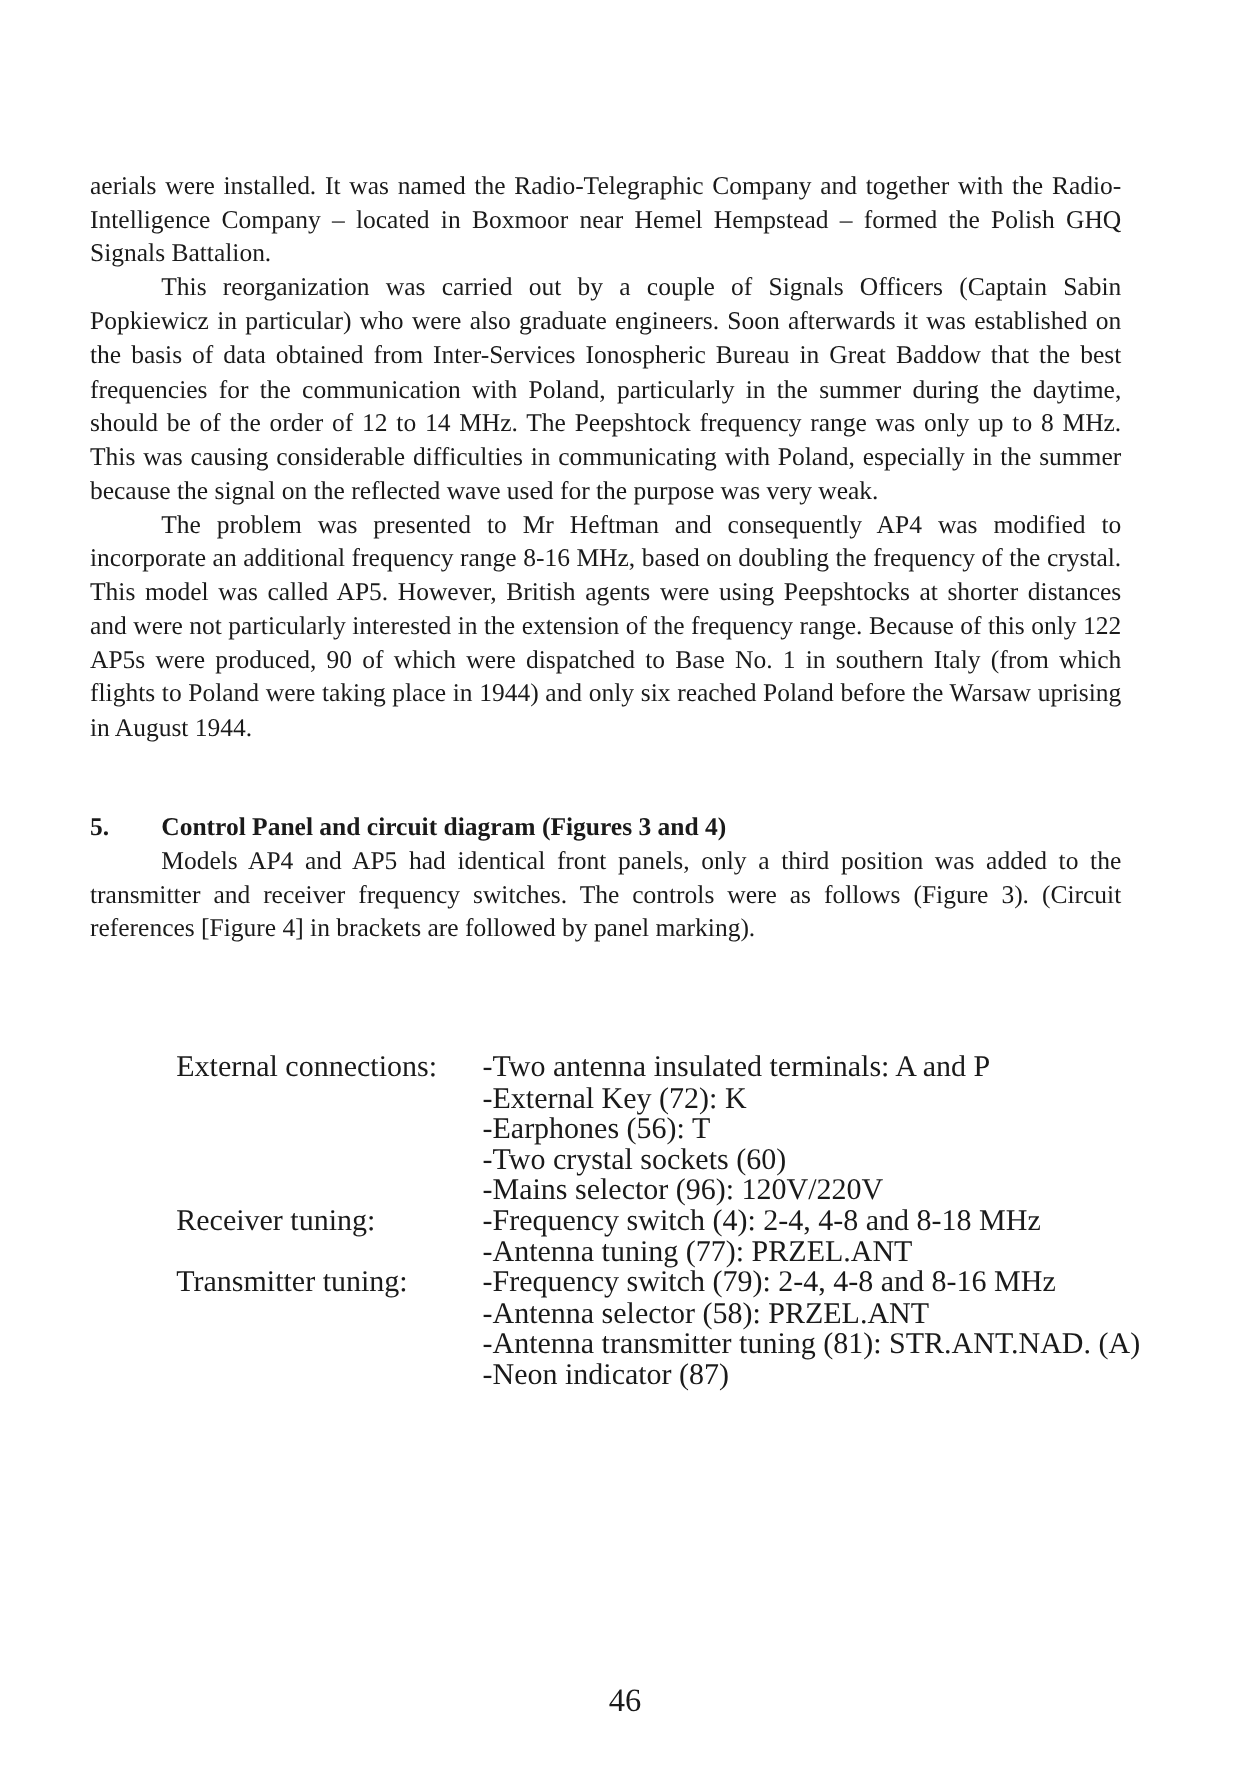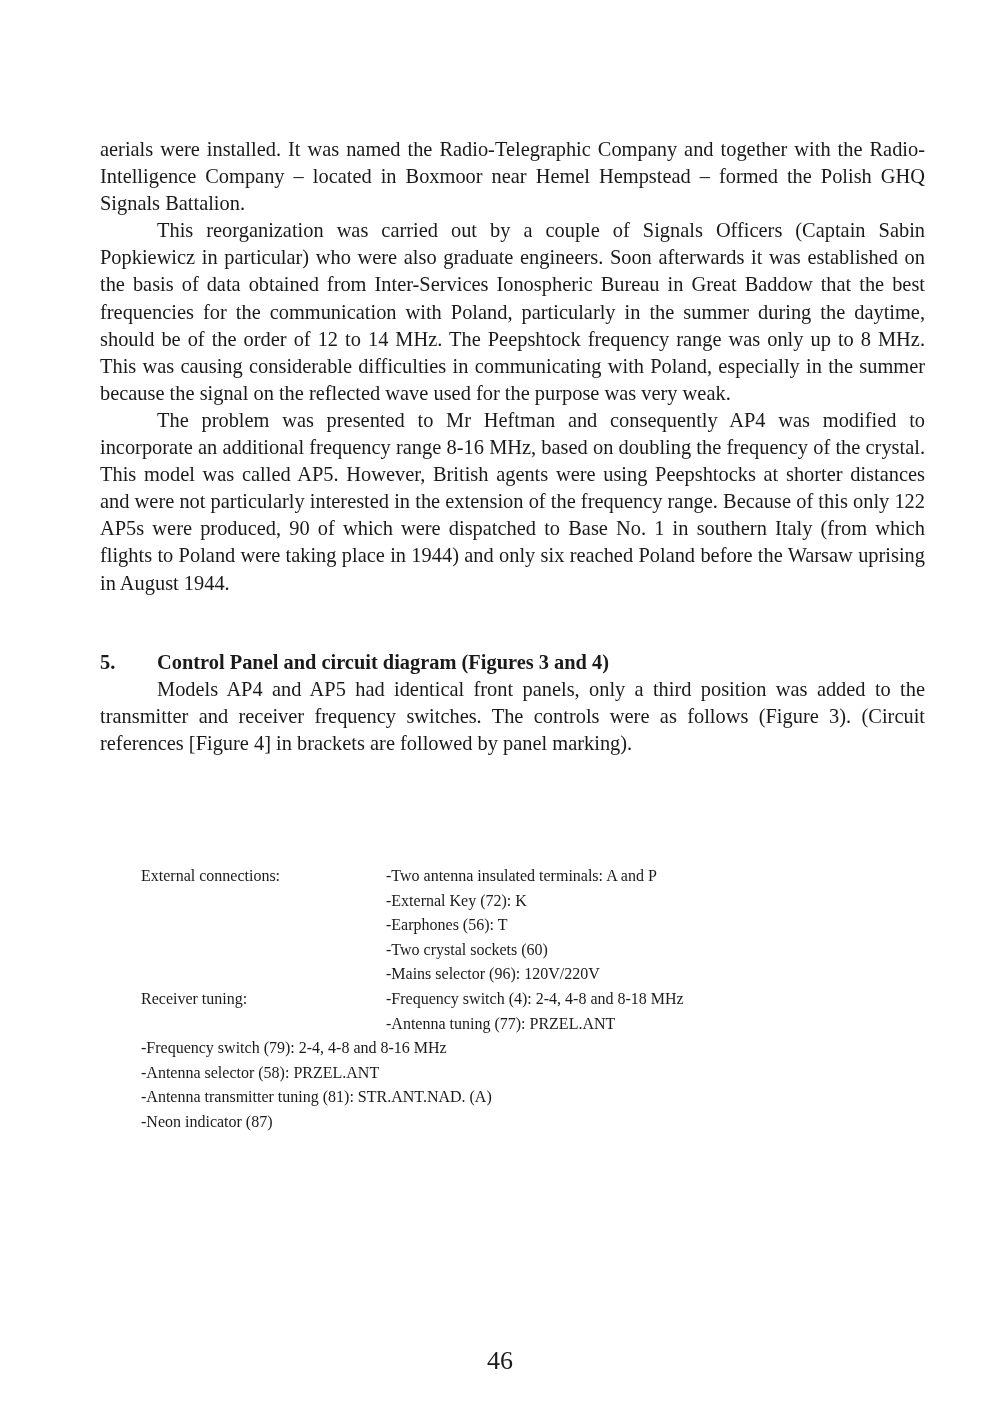--- a/index.html
+++ b/index.html
@@ -2,32 +2,32 @@
 <html><head>
 <meta charset="utf-8">
 <style>
   html, body { margin: 0; padding: 0; background: #ffffff; }
   body {
     width: 1000px; height: 1420px; position: relative; overflow: hidden;
     font-family: "Liberation Serif", "DejaVu Serif", serif;
     color: #1a1a1a;
   }
   .page {
-    position: absolute; left: 100px; top: 136px; width: 825px;
+    position: absolute; left: 72px; top: 136px; width: 825px;
     font-size: 20.4px; line-height: 27.1px;
   }
   .para { margin: 0; text-align: justify; }
   .indent { text-indent: 57px; font-family: Liberation Serif, serif; }
   .heading {
     margin: 52px 0 0 0; font-weight: bold; display: flex;
   }
   .heading .num { width: 57px; flex: none; }
   .controls {
-    position: absolute; left: 141px; top: 864px; width: 760px;
-    font-size: 16px; line-height: 24.6px;
+    position: absolute; left: 141px; top: 842px; width: 760px;
+    font-size: 24px; line-height: 24.6px;
   }
   .group { display: flex; }
   .group .label { width: 245px; flex: none; }
   .group .items { flex: 1; }
   .item { white-space: nowrap; }
   .page-number {
     position: absolute; left: 0; width: 1000px; top: 1346px;
     text-align: center; font-size: 26px;
   }
 </style>
@@ -58,20 +58,21 @@
     </div>
   </div>
   <div class="group">
     <div class="label">Receiver tuning:</div>
     <div class="items">
       <div class="item">-Frequency switch (4): 2-4, 4-8 and 8-18 MHz</div>
       <div class="item">-Antenna tuning (77): PRZEL.ANT</div>
     </div>
   </div>
   <div class="group">
+    <div class="label">Transmitter tuning:</div>
     <div class="items">
       <div class="item">-Frequency switch (79): 2-4, 4-8 and  8-16 MHz</div>
       <div class="item">-Antenna selector (58): PRZEL.ANT</div>
       <div class="item">-Antenna transmitter tuning (81): STR.ANT.NAD. (A)</div>
       <div class="item">-Neon indicator (87)</div>
     </div>
   </div>
 </div>
 
 <div class="page-number">46</div>

